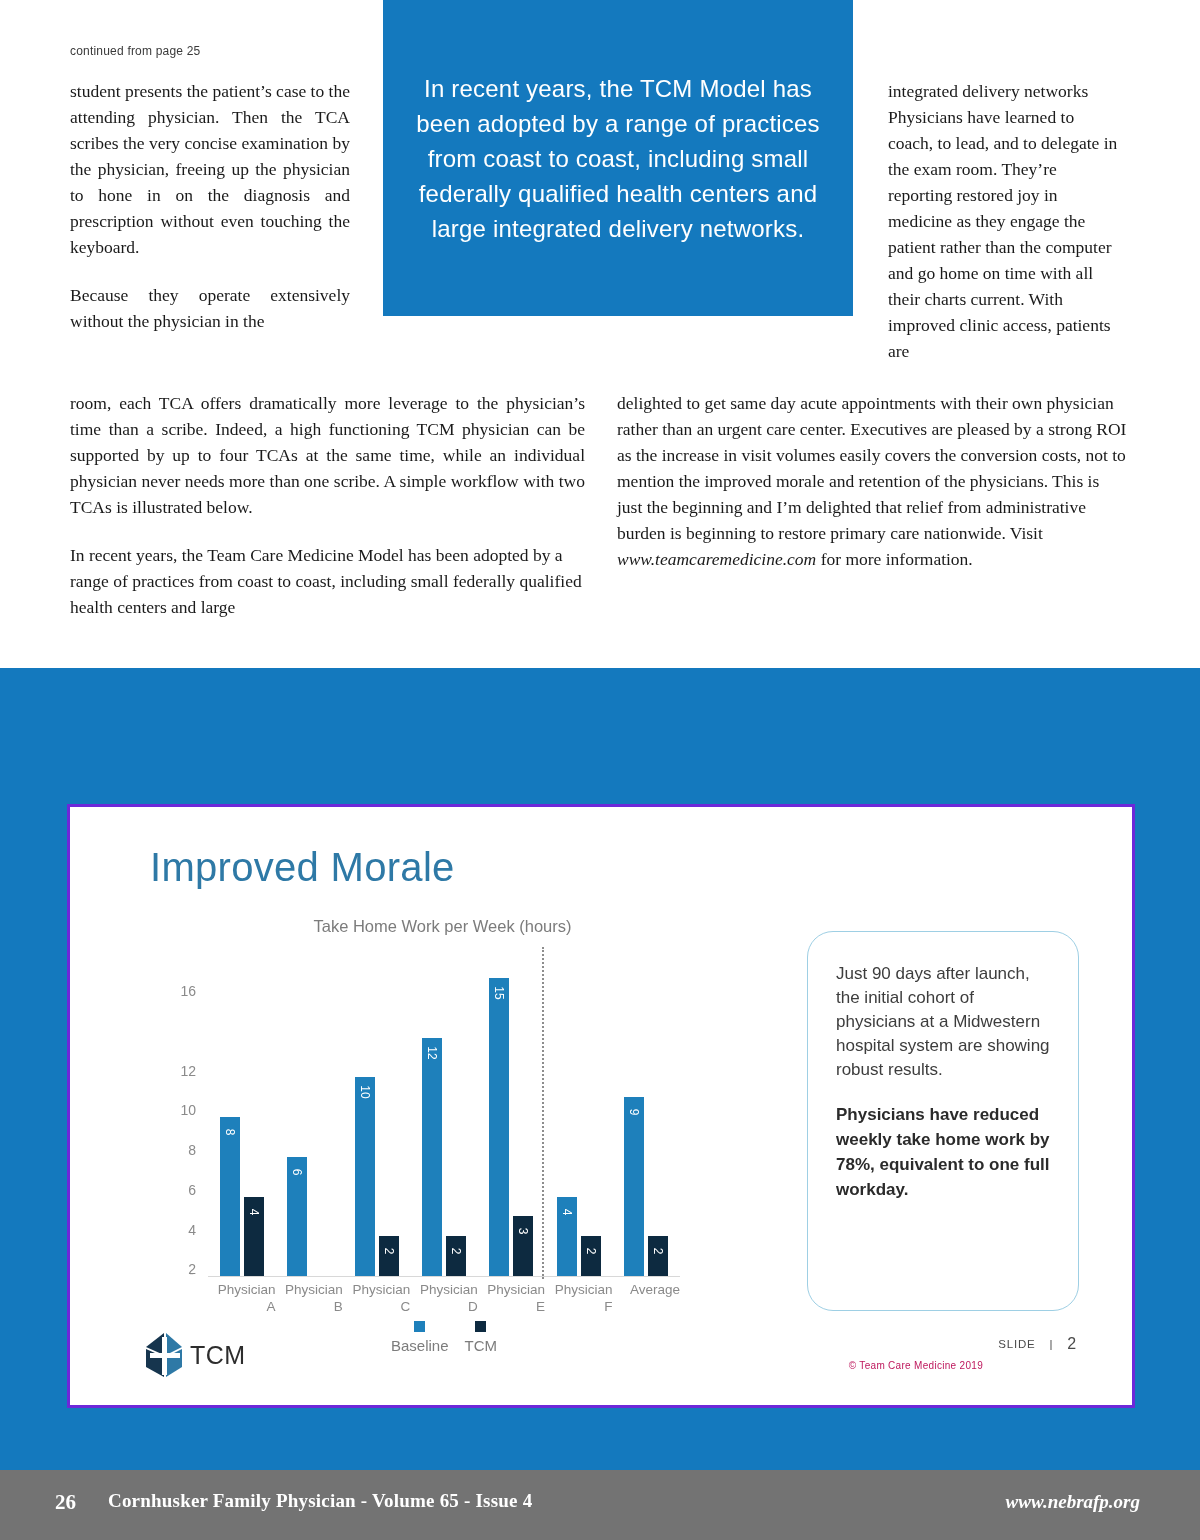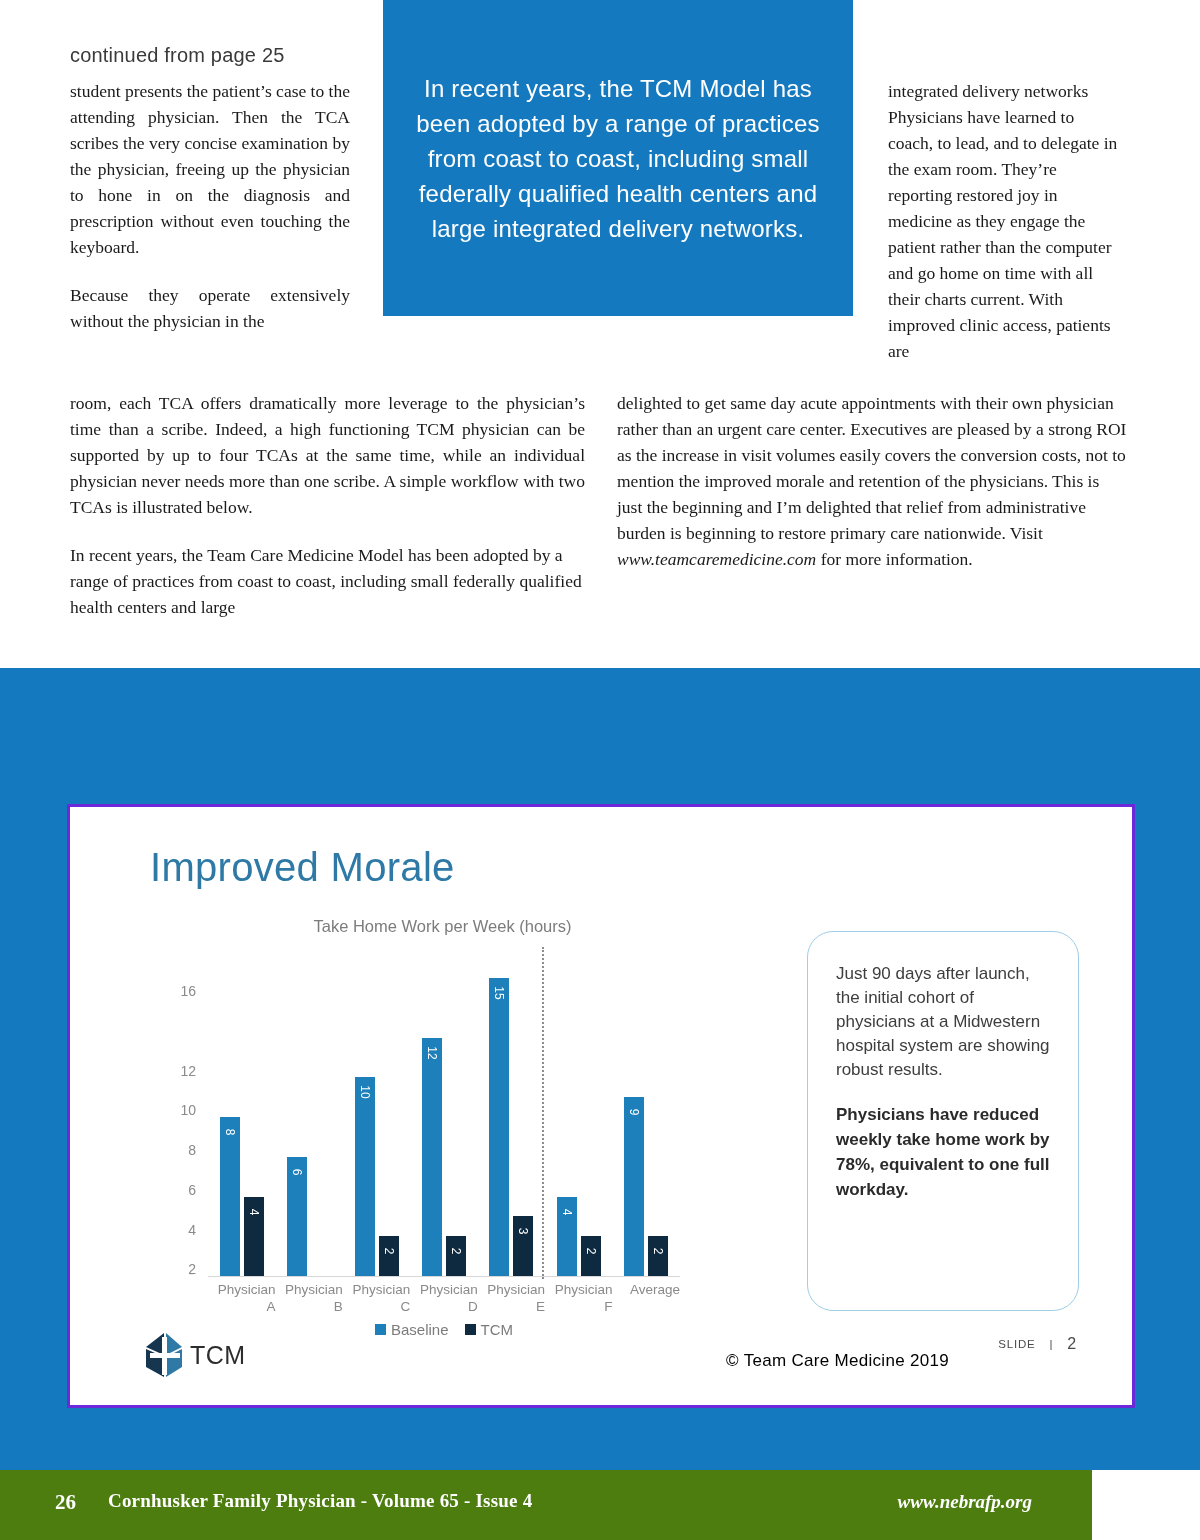--- a/index.html
+++ b/index.html
@@ -13,21 +13,21 @@
   }
 
   
   .article {
     position:absolute; left:0; top:0; width:1200px; height:668px;
     background:#fff;
   }
   .continued {
     position:absolute; left:70px; top:44px;
     font-family:"Liberation Sans", sans-serif;
-    font-size:20px; color:#3a3a3a; letter-spacing:.2px;
+    font-size:12px; color:#3a3a3a; letter-spacing:.2px;
   }
 
   .col-left {
     position:absolute; left:70px; top:78px; width:280px;
     font-size:17.5px; line-height:26px; color:#1a1a1a;
     text-align:justify;
   }
   .col-left p { margin:0 0 22px 0; }
 
   .col-right {
@@ -150,21 +150,21 @@
     flex:1 1 0; text-align:right;
     font-family:"Liberation Sans", sans-serif;
     font-size:13.5px; color:#8a8a8a; line-height:17px;
   }
 
   .legend {
     position:absolute; left:58px; top:404px; width:472px;
     display:flex; align-items:center; justify-content:center; gap:16px;
   }
   .legend-item { display:flex; align-items:center; gap:5px;
-    font-family:"Liberation Sans", sans-serif; font-size:15px; color:#7c7c7c; }
+    font-family:"Liberation Sans", sans-serif; font-size:15px; color:#7c7c7c;flex-direction:column; }
   .swatch { width:11px; height:11px; display:inline-block; }
   .swatch.baseline { background:#1e80bb; }
   .swatch.tcm { background:#0d2a40; }
 
   
   .callout {
     position:absolute; left:737px; top:124px; width:272px; height:380px;
     border:1.5px solid #9ecfe4; border-radius:26px;
     padding:30px 26px 8px 28px;
   }
@@ -178,36 +178,36 @@
   
   .tcm-logo {
     position:absolute; left:72px; bottom:26px;
     display:flex; align-items:center; gap:2px;
   }
   .tcm-logo .logo-text {
     font-family:"Liberation Sans", sans-serif;
     font-size:25px; color:#2d2d2d; letter-spacing:.5px;
   }
   .slide-credit {
-    position:absolute; right:183px; bottom:34px;
-    font-family:"Liberation Sans", sans-serif;
-    font-size:17px; color:#000000; letter-spacing:.3px;
+    position:absolute; right:149px; bottom:34px;
+    font-family:"Liberation Sans", sans-serif;
+    font-size:10px; color:#be185d; letter-spacing:.3px;
   }
   .slide-num {
     position:absolute; right:55px; bottom:52px;
     font-family:"Liberation Sans", sans-serif;
     font-size:11.5px; color:#4a4a4a; letter-spacing:.8px;
     display:flex; align-items:center; gap:14px;
   }
   .slide-num .num { font-size:16px; }
 
   
   .pagefooter {
-    position:absolute; left:0; top:1470px; width:1092px; height:70px;
-    background:#4d7c0f;
+    position:absolute; left:0; top:1470px; width:1200px; height:70px;
+    background:#737373;
   }
   .pagenum {
     position:absolute; left:55px; top:20px;
     font-family:"Liberation Serif", serif; font-weight:bold;
     font-size:21px; color:#ffffff;
   }
   .footer-title {
     position:absolute; left:108px; top:20px;
     font-family:"Liberation Serif", serif; font-weight:bold;
     font-size:19px; color:#ffffff; letter-spacing:.2px;

